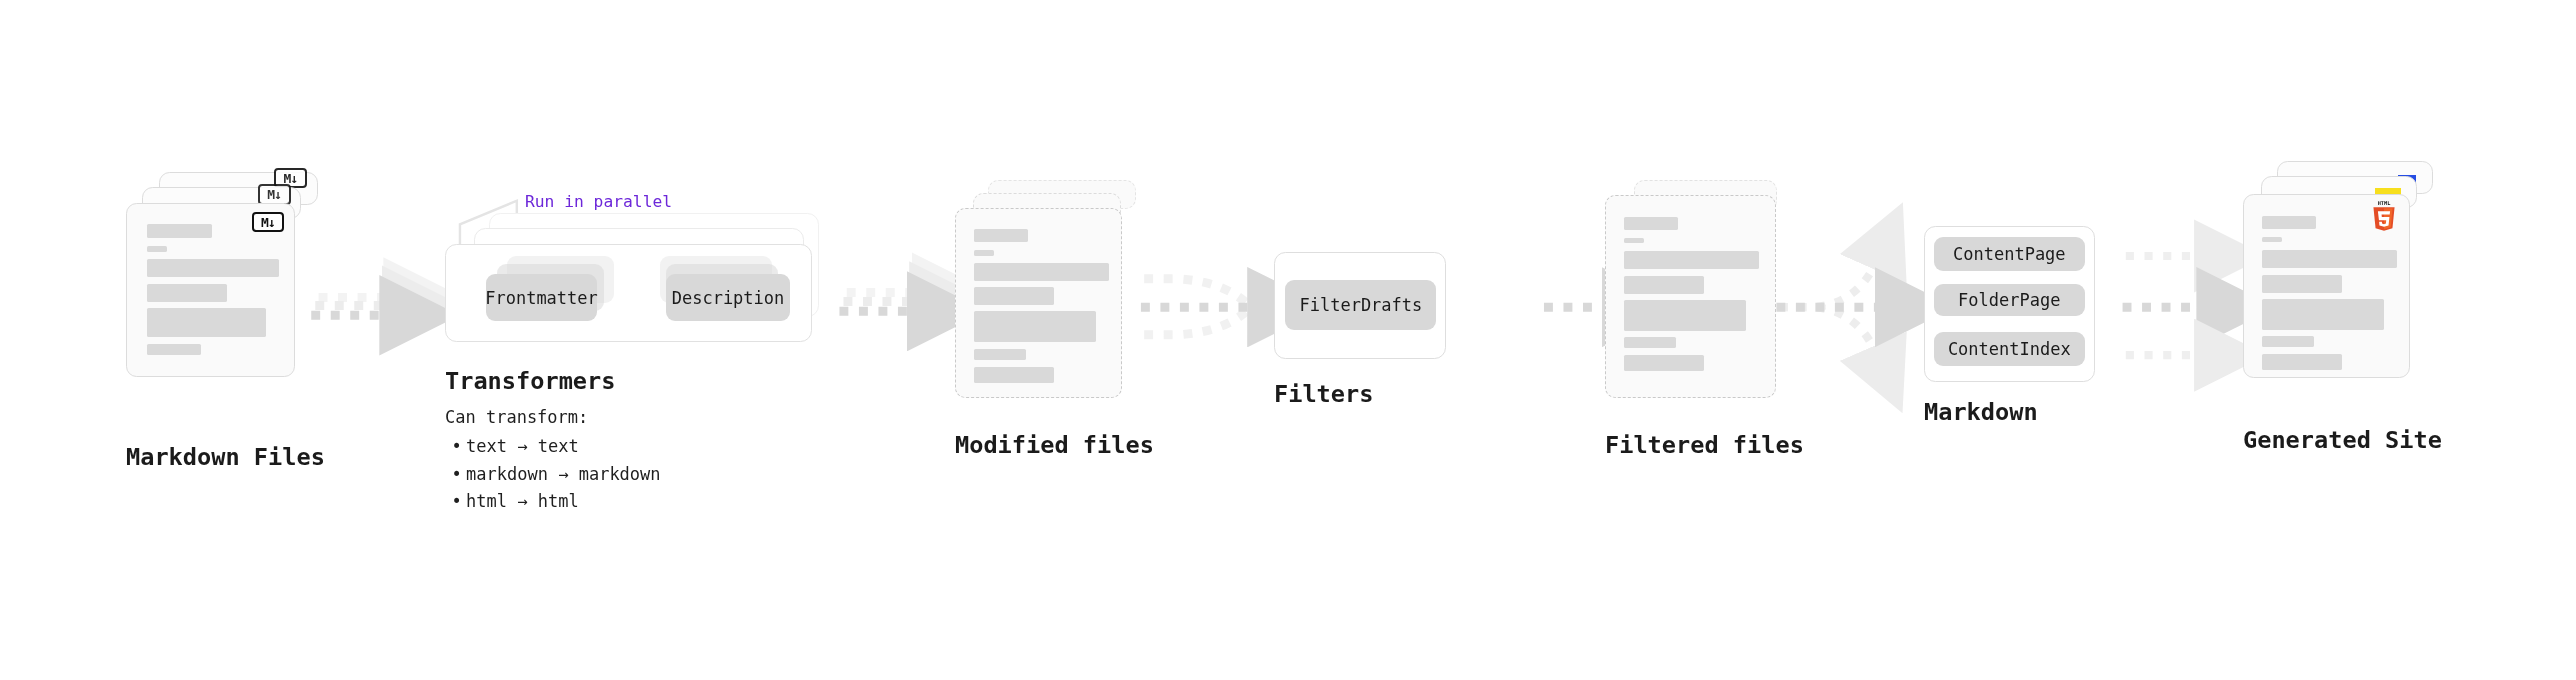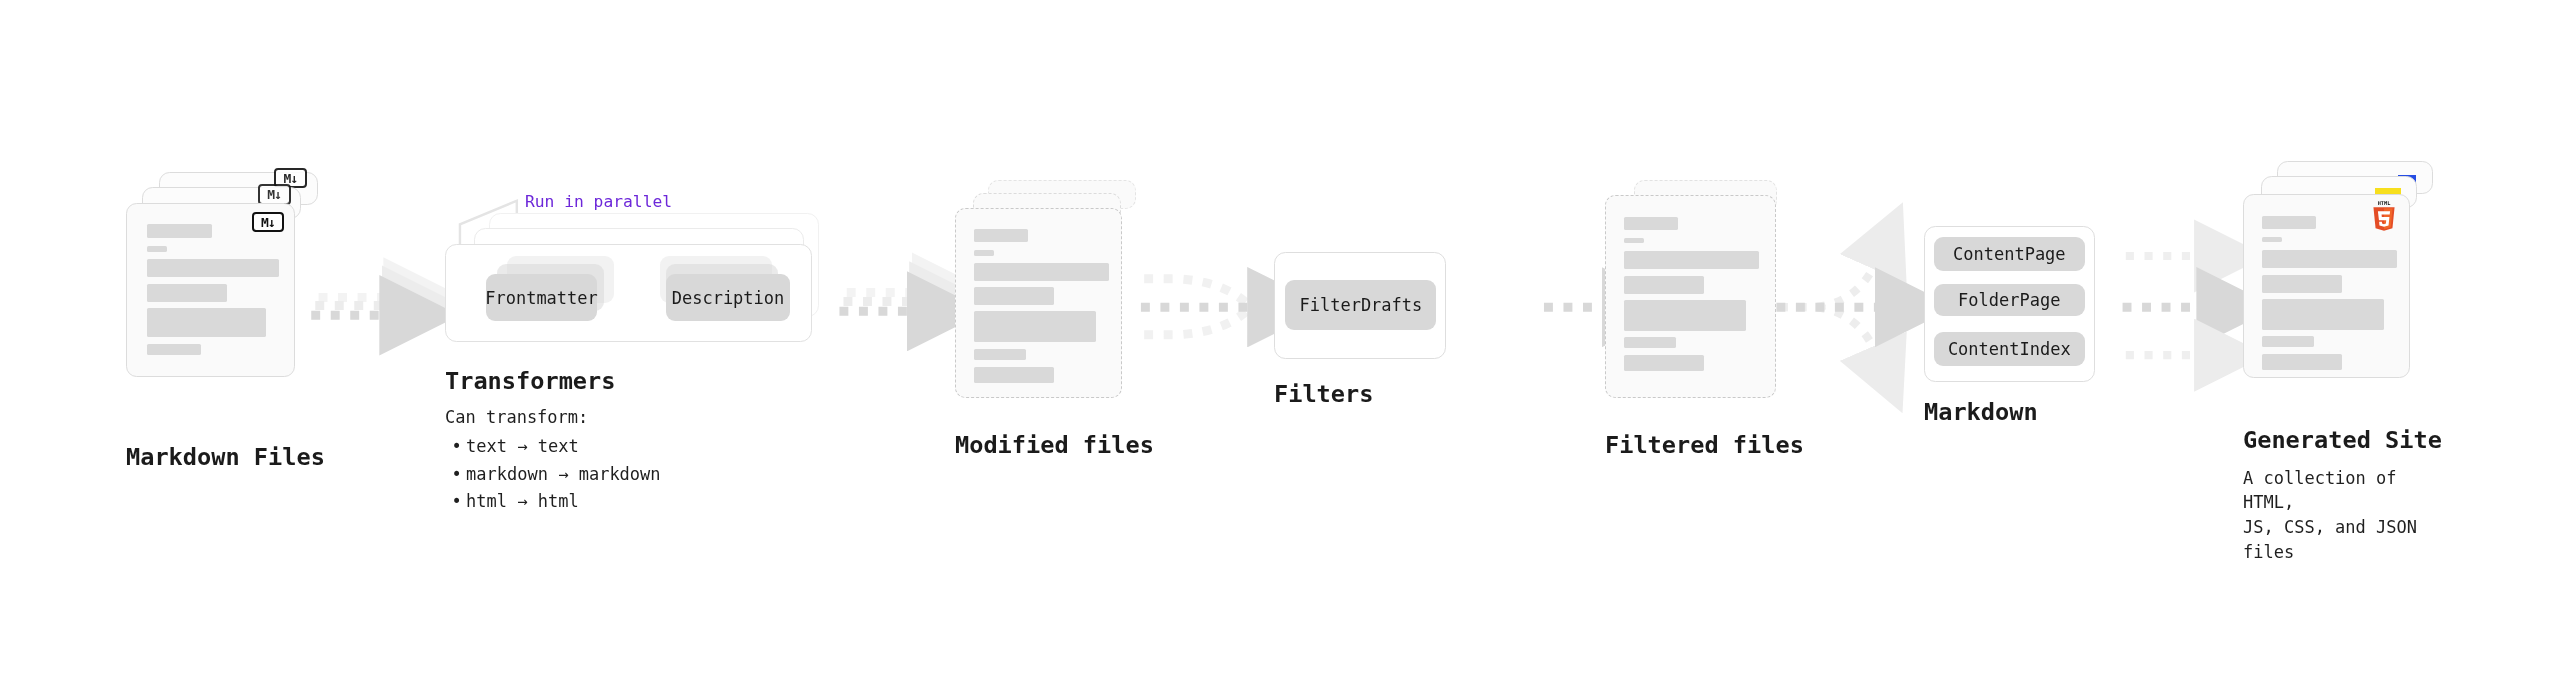--- a/index.html
+++ b/index.html
@@ -373,19 +373,17 @@
         <div class="skel" style="left:18px;top:55px;width:135px;height:18px;"></div>
         <div class="skel" style="left:18px;top:80px;width:80px;height:18px;"></div>
         <div class="skel" style="left:18px;top:104px;width:122px;height:31px;"></div>
         <div class="skel" style="left:18px;top:141px;width:52px;height:11.4px;"></div>
         <div class="skel" style="left:18px;top:159px;width:80px;height:16.3px;"></div>
       </div>
     </div>
 
     <div class="node-text" style="top:426px;left:0;">
       <div class="node-title">Generated Site</div>
-      <div class="node-desc">A collection of HTML,
-JS, CSS, and JSON files</div>
     </div>
   </div>
 
 </div>
 
 
 </body></html>

